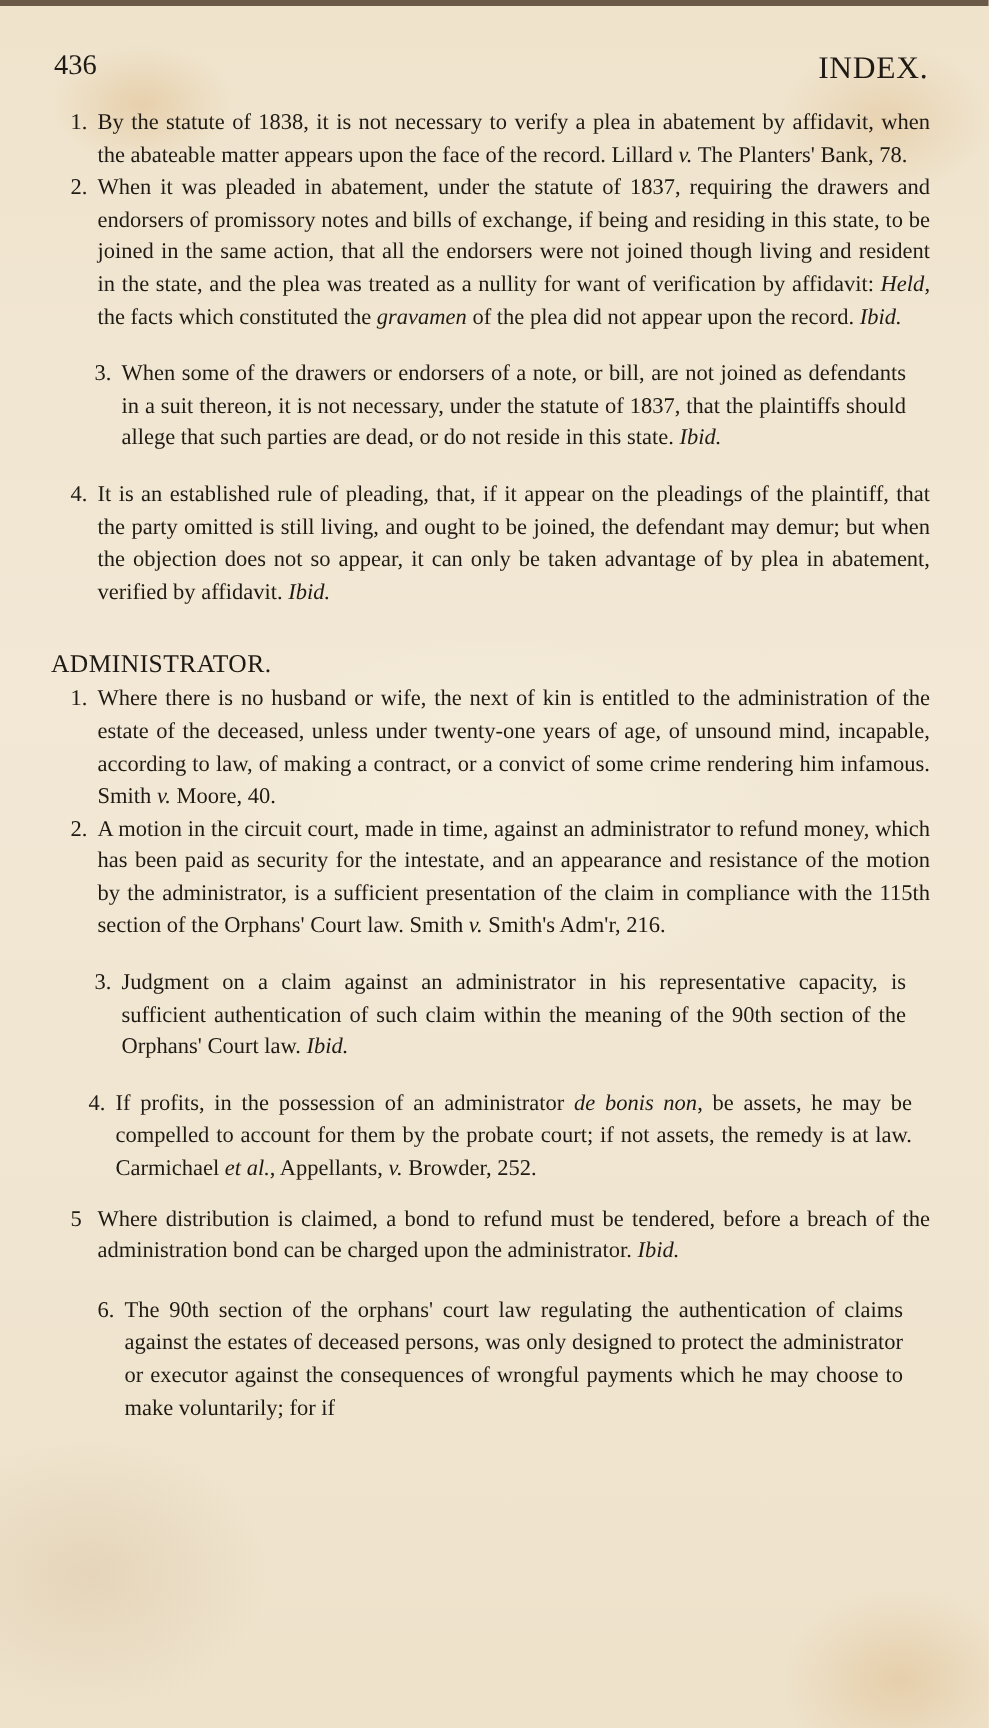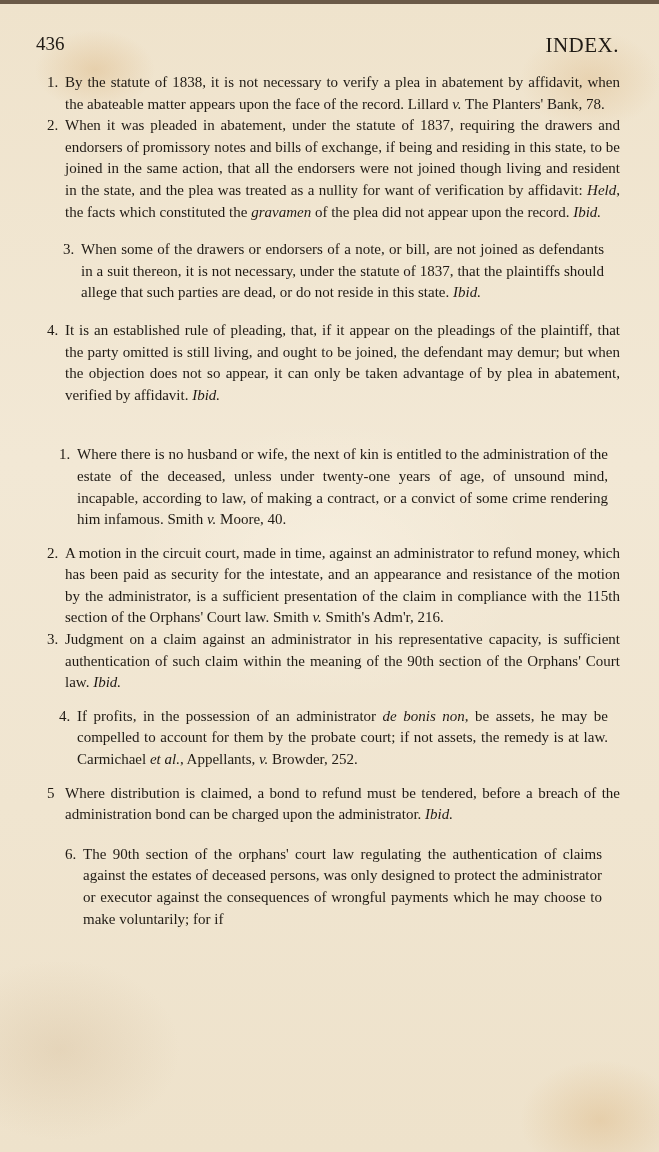--- a/index.html
+++ b/index.html
@@ -56,26 +56,27 @@
       <p class="entry" style="margin:0"><span class="num">2.</span><span>When it was pleaded in abatement, under the statute of 1837, requiring the drawers and endorsers of promissory notes and bills of exchange, if being and residing in this state, to be joined in the same action, that all the endorsers were not joined though living and resident in the state, and the plea was treated as a nullity for want of verification by affidavit: </span><i>Held</i><span>, the facts which constituted the </span><i>gravamen</i><span> of the plea did not appear upon the record.  </span><i>Ibid.</i></p>
 
       <p class="entry" style="margin:16px"><span class="num">3.</span><span>When some of the drawers or endorsers of a note, or bill, are not joined as defendants in a suit thereon, it is not necessary, under the statute of 1837, that the plaintiffs should allege that such parties are dead, or do not reside in this state.  </span><i>Ibid.</i></p>
 
       <p class="entry" style="margin:0"><span class="num">4.</span><span>It is an established rule of pleading, that, if it appear on the pleadings of the plaintiff, that the party omitted is still living, and ought to be joined, the defendant may demur; but when the objection does not so appear, it can only be taken advantage of by plea in abatement, verified by affidavit.  </span><i>Ibid.</i></p>
     </div>
 
     <div class="gap"></div>
 
     <div class="section">
+      <div class="section-title">ADMINISTRATOR.</div>
 
-      <p class="entry" style="margin:12px"><span class="num">1.</span><span>Where there is no husband or wife, the next of kin is entitled to the administration of the estate of the deceased, unless under twenty-one years of age, of unsound mind, incapable, according to law, of making a contract, or a convict of some crime rendering him infamous.   Smith </span><i>v.</i><span> Moore, 40.</span></p>
+      <p class="entry" style="margin:0"><span class="num">1.</span><span>Where there is no husband or wife, the next of kin is entitled to the administration of the estate of the deceased, unless under twenty-one years of age, of unsound mind, incapable, according to law, of making a contract, or a convict of some crime rendering him infamous.   Smith </span><i>v.</i><span> Moore, 40.</span></p>
 
       <p class="entry" style="margin:0"><span class="num">2.</span><span>A motion in the circuit court, made in time, against an administrator to refund money, which has been paid as security for the intestate, and an appearance and resistance of the motion by the administrator, is a sufficient presentation of the claim in compliance with the 115th section of the Orphans' Court law.   Smith </span><i>v.</i><span> Smith's Adm'r, 216.</span></p>
 
-      <p class="entry" style="margin:0"><span class="num">3.</span><span>Judgment on a claim against an administrator in his representative capacity, is sufficient authentication of such claim within the meaning of the 90th section of the Orphans' Court law.  </span><i>Ibid.</i></p>
+      <p class="entry" style="margin:16px"><span class="num">3.</span><span>Judgment on a claim against an administrator in his representative capacity, is sufficient authentication of such claim within the meaning of the 90th section of the Orphans' Court law.  </span><i>Ibid.</i></p>
 
       <p class="entry" style="margin:12px"><span class="num">4.</span><span>If profits, in the possession of an administrator </span><i>de bonis non</i><span>, be assets, he may be compelled to account for them by the probate court; if not assets, the remedy is at law.   Carmichael </span><i>et al.</i><span>, Appellants, </span><i>v.</i><span> Browder, 252.</span></p>
 
       <p class="entry" style="margin:0"><span class="num">5</span><span>Where distribution is claimed, a bond to refund must be tendered, before a breach of the administration bond can be charged upon the administrator.  </span><i>Ibid.</i></p>
 
       <p class="entry" style="margin:18px"><span class="num">6.</span><span>The 90th section of the orphans' court law regulating the authentication of claims against the estates of deceased persons, was only designed to protect the administrator or executor against the consequences of wrongful payments which he may choose to make voluntarily; for if</span></p>
     </div>
   </div>
 </div>
 

